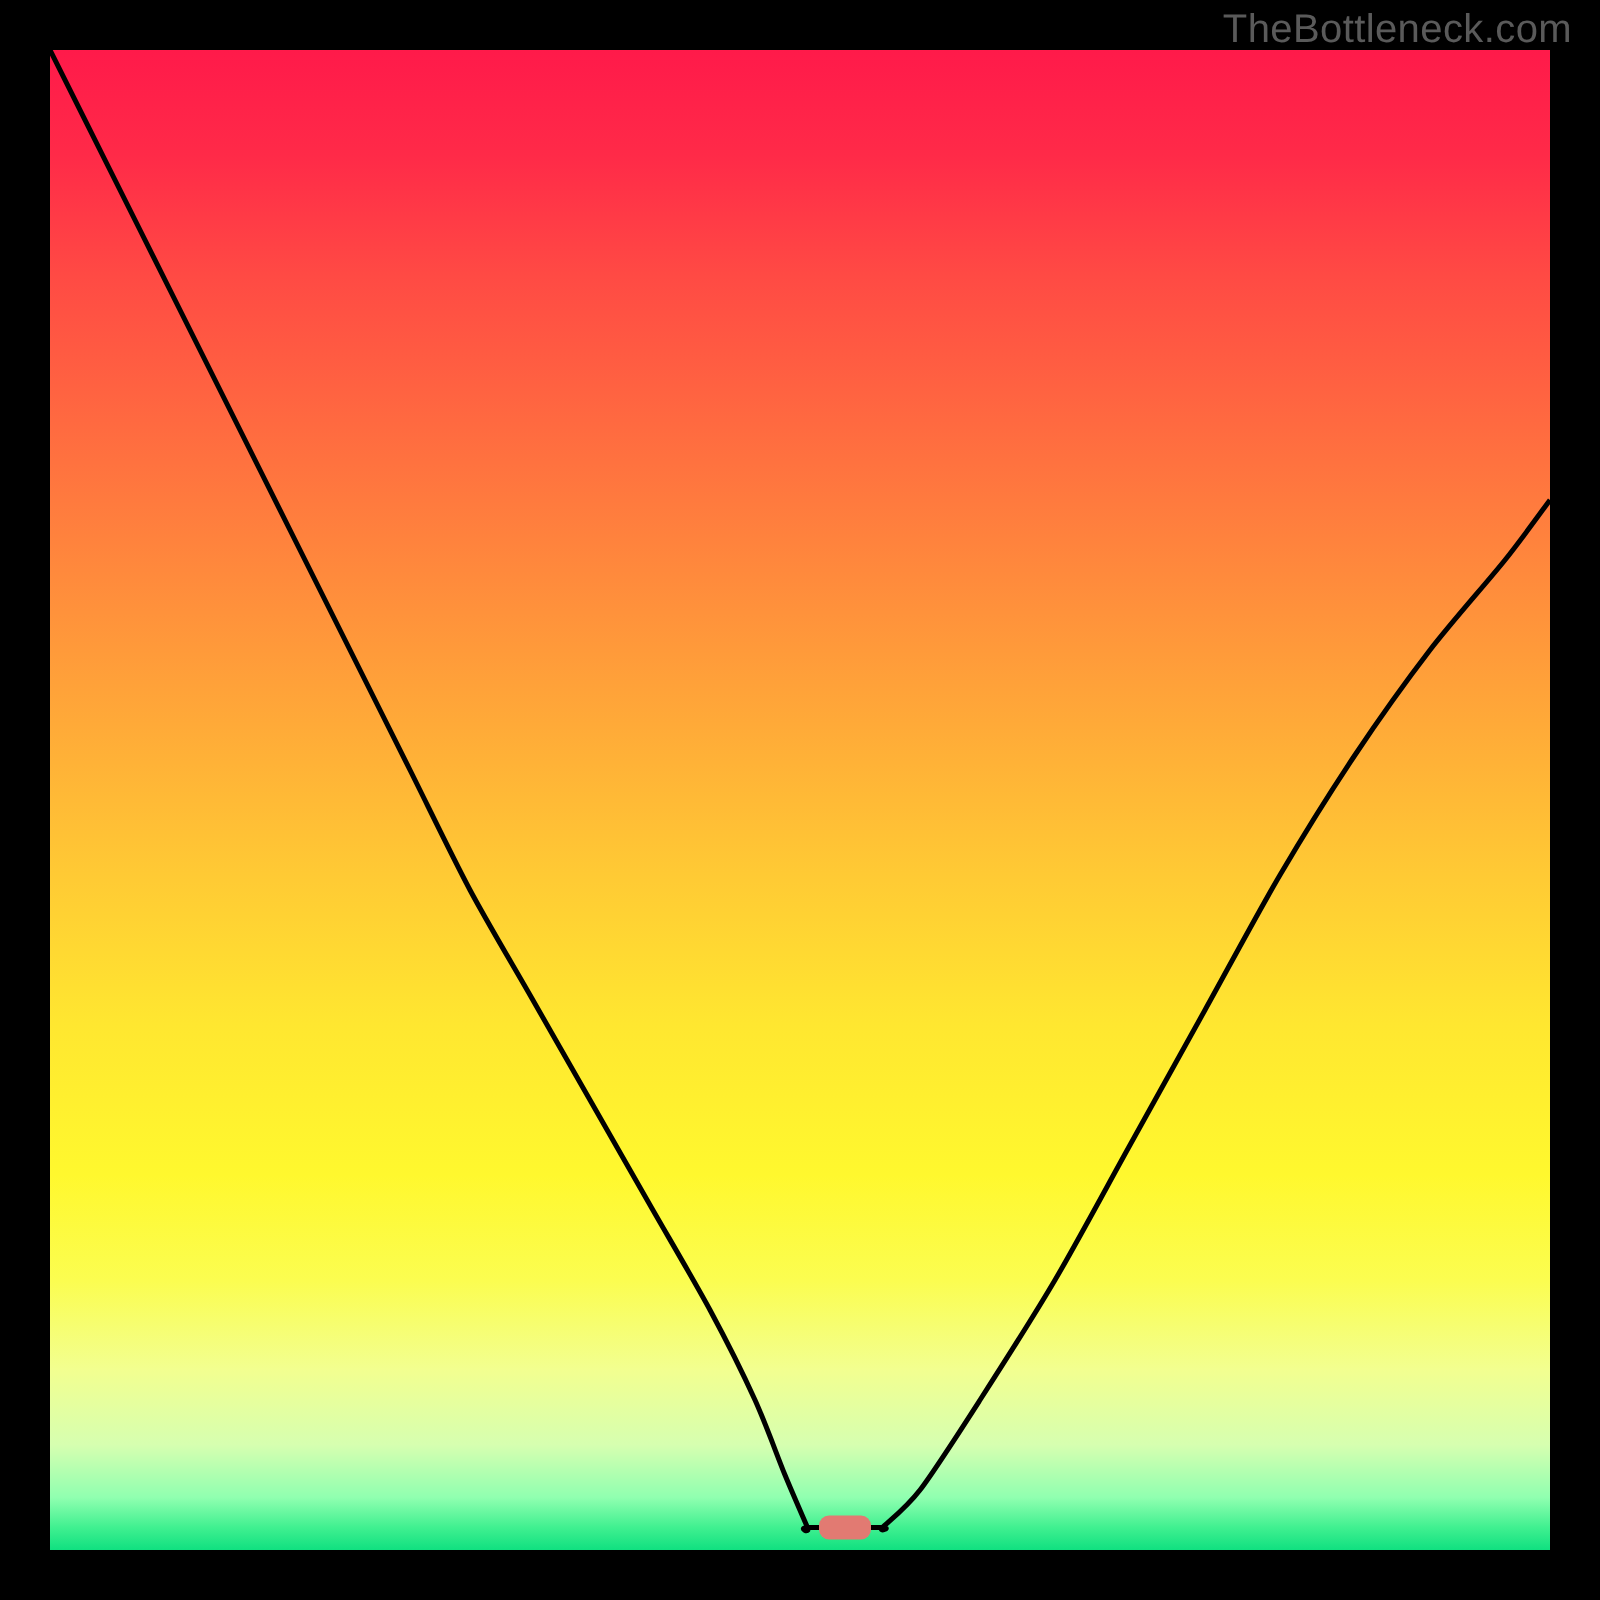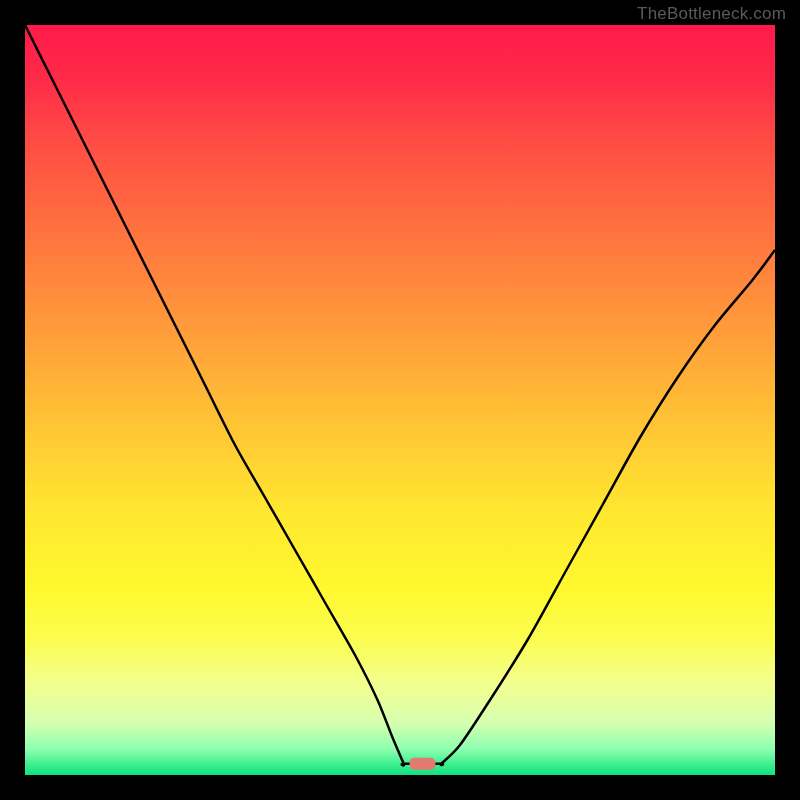--- a/index.html
+++ b/index.html
@@ -14,21 +14,21 @@
   .container {
     position: relative;
     width: 800px;
     height: 800px;
   }
   .watermark {
     position: absolute;
     top: 4px;
     right: 14px;
     color: #5a5a5a;
-    font-size: 17px;
+    font-size: 20px;
     font-weight: 500;
     letter-spacing: 0.2px;
     z-index: 10;
   }
   .plot-area {
     position: absolute;
     left: 25px;
     top: 25px;
     width: 750px;
     height: 750px;

